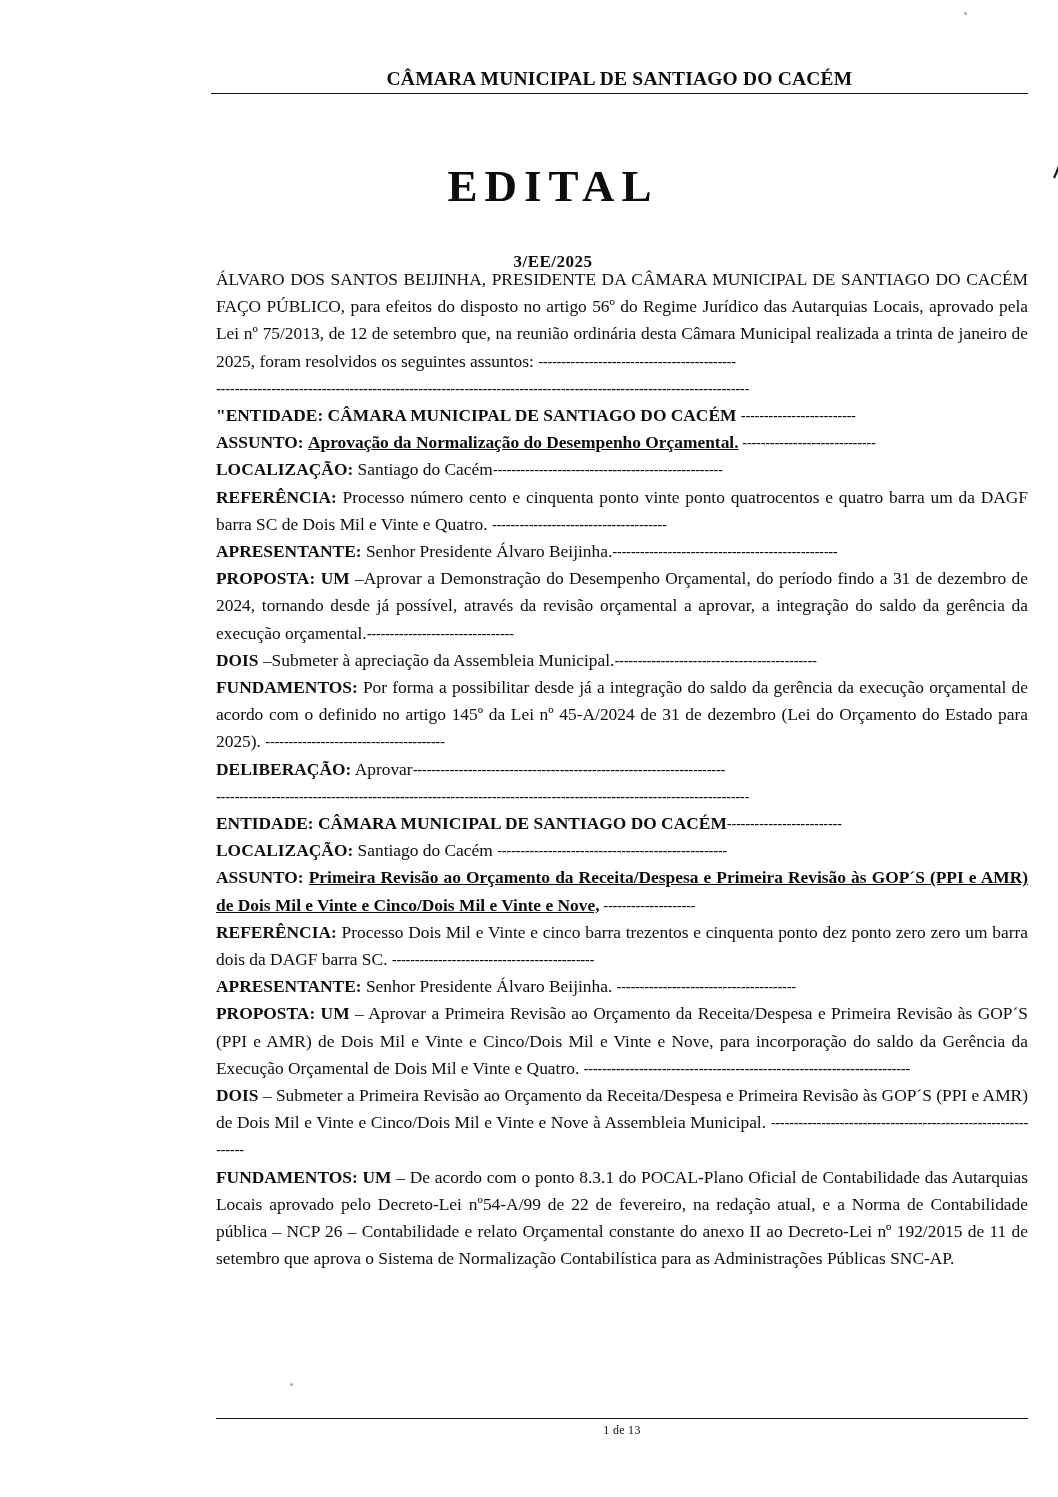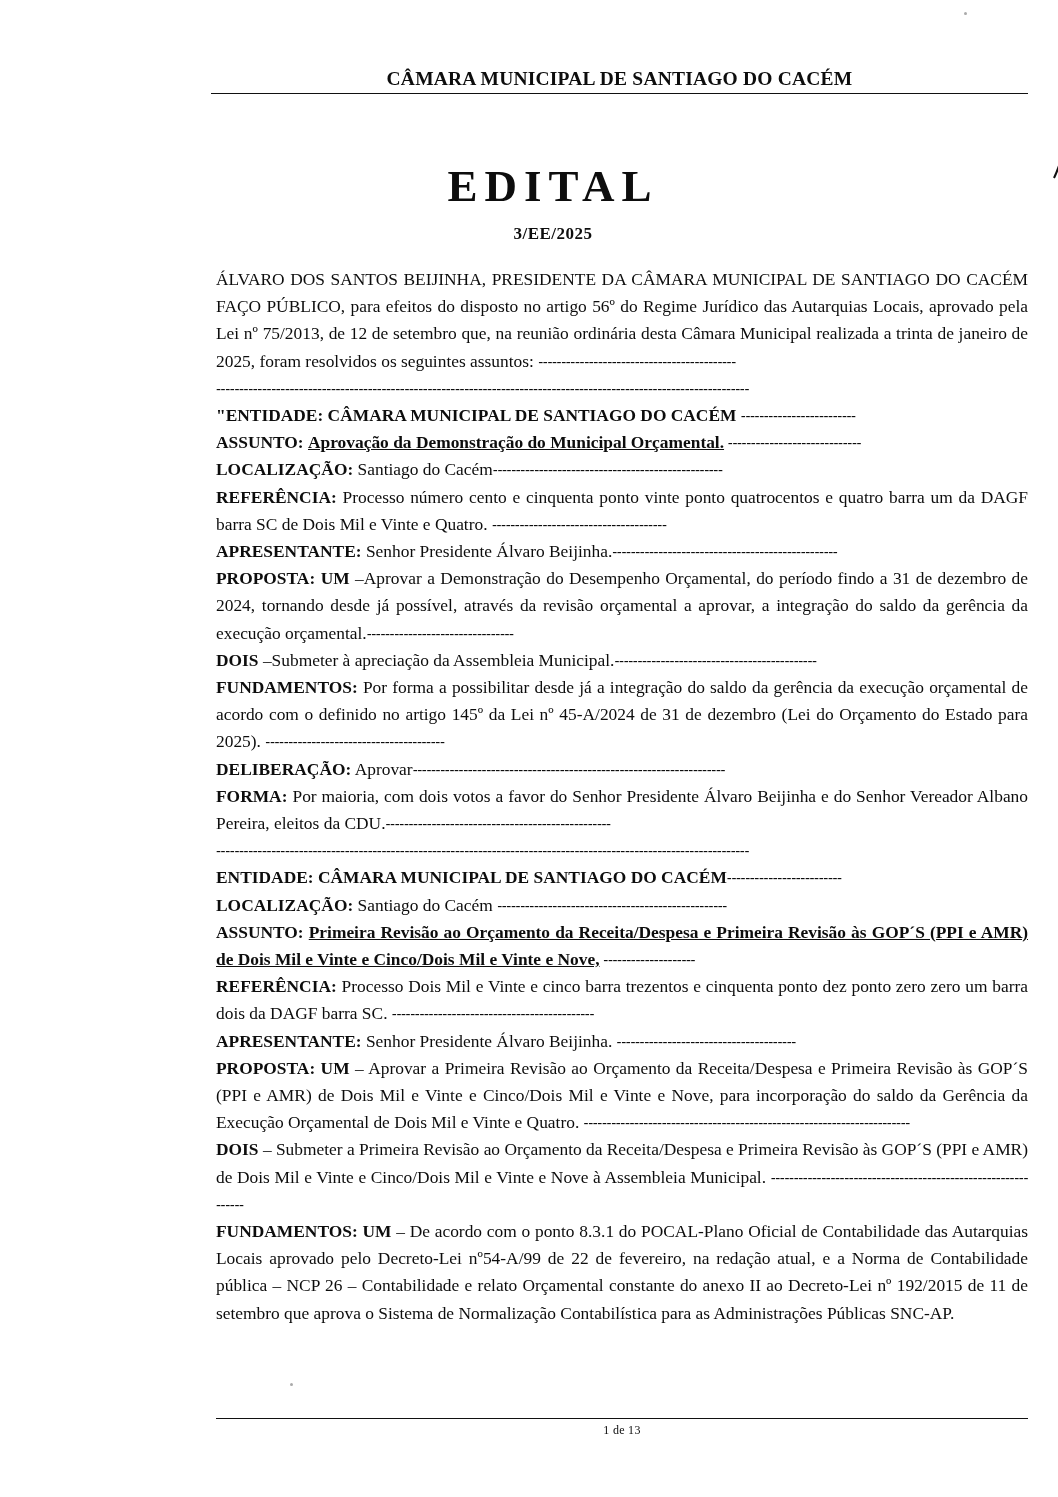--- a/index.html
+++ b/index.html
@@ -65,21 +65,21 @@
     text-align: center;
     font-size: 45px;
     font-weight: 700;
     letter-spacing: 7px;
     font-family: "Liberation Serif", "DejaVu Serif", serif;
   }
   .doc-ref {
     position: absolute;
     left: 0;
     right: 0;
-    top: 224px;
+    top: 252px;
     text-align: center;
     font-size: 17px;
     font-weight: 700;
     letter-spacing: 0.5px;
   }
 
   
   .body-block {
     position: absolute;
     left: 168px;
@@ -159,37 +159,36 @@
   <div class="doc-ref">3/EE/2025</div>
 
   <div class="body-block">
 
     <p class="para"><span>ÁLVARO DOS SANTOS BEIJINHA, PRESIDENTE DA CÂMARA MUNICIPAL DE SANTIAGO DO CACÉM FAÇO PÚBLICO,</span><span> para efeitos do disposto no artigo 56º do Regime Jurídico das Autarquias Locais, aprovado pela Lei nº 75/2013, de 12 de setembro que, na reunião ordinária desta Câmara Municipal realizada a trinta de janeiro de 2025, foram resolvidos os seguintes assuntos:</span> <span class="fill">-------------------------------------------</span></p>
 
     <div class="sep-line">--------------------------------------------------------------------------------------------------------------------</div>
 
     <p class="para nojust"><span class="lbl">"ENTIDADE:</span><span class="lbl"> CÂMARA MUNICIPAL DE SANTIAGO DO CACÉM </span><span class="fill">-------------------------</span></p>
 
-    <p class="para nojust"><span class="lbl">ASSUNTO:</span> <span class="ul">Aprovação da Demonstração do Municipal Orçamental.</span><span class="fill"> -----------------------------</span></p>
+    <p class="para nojust"><span class="lbl">ASSUNTO:</span> <span class="ul">Aprovação da Normalização do Desempenho Orçamental.</span><span class="fill"> -----------------------------</span></p>
 
     <p class="para nojust"><span class="lbl">LOCALIZAÇÃO:</span><span> Santiago do Cacém</span><span class="fill">--------------------------------------------------</span></p>
 
     <p class="para"><span class="lbl">REFERÊNCIA:</span><span> Processo número cento e cinquenta ponto vinte ponto quatrocentos e quatro barra um da DAGF barra SC de Dois Mil e Vinte e Quatro. </span><span class="fill">--------------------------------------</span></p>
 
     <p class="para nojust"><span class="lbl">APRESENTANTE:</span><span> Senhor Presidente Álvaro Beijinha.</span><span class="fill">-------------------------------------------------</span></p>
 
     <p class="para"><span class="lbl">PROPOSTA:</span><span class="lbl"> UM </span><span>–Aprovar a Demonstração do Desempenho Orçamental, do período findo a 31 de dezembro de 2024, tornando desde já possível, através da revisão orçamental a aprovar, a integração do saldo da gerência da execução orçamental.</span><span class="fill">--------------------------------</span></p>
 
     <p class="para nojust"><span class="lbl">DOIS</span><span> –Submeter à apreciação da Assembleia Municipal.</span><span class="fill">--------------------------------------------</span></p>
 
     <p class="para"><span class="lbl">FUNDAMENTOS:</span><span> Por forma a possibilitar desde já a integração do saldo da gerência da execução orçamental de acordo com o definido no artigo 145º da Lei nº 45-A/2024 de 31 de dezembro (Lei do Orçamento do Estado para 2025). </span><span class="fill">---------------------------------------</span></p>
 
     <p class="para nojust"><span class="lbl">DELIBERAÇÃO:</span><span> Aprovar</span><span class="fill">--------------------------------------------------------------------</span></p>
 
-    <p class="para"><span class="lbl">FORMA:</span><span> Por maioria, com dois votos a favor do Senhor Presidente Álvaro Beijinha e do Senhor Vereador Albano Pereira, eleitos da CDU.</span><span class="fill">-------------------------------------------------</span></p>
 
 
     <div class="sep-line">--------------------------------------------------------------------------------------------------------------------</div>
 
     <p class="para nojust"><span class="lbl">ENTIDADE:</span><span class="lbl"> CÂMARA MUNICIPAL DE SANTIAGO DO CACÉM</span><span class="fill">-------------------------</span></p>
 
     <p class="para nojust"><span class="lbl">LOCALIZAÇÃO:</span><span> Santiago do Cacém </span><span class="fill">--------------------------------------------------</span></p>
 
     <p class="para"><span class="lbl">ASSUNTO:</span> <span class="ul">Primeira Revisão ao Orçamento da Receita/Despesa e Primeira Revisão às GOP´S (PPI e AMR) de Dois Mil e Vinte e Cinco/Dois Mil e Vinte e Nove,</span><span class="fill"> --------------------</span></p>
 

